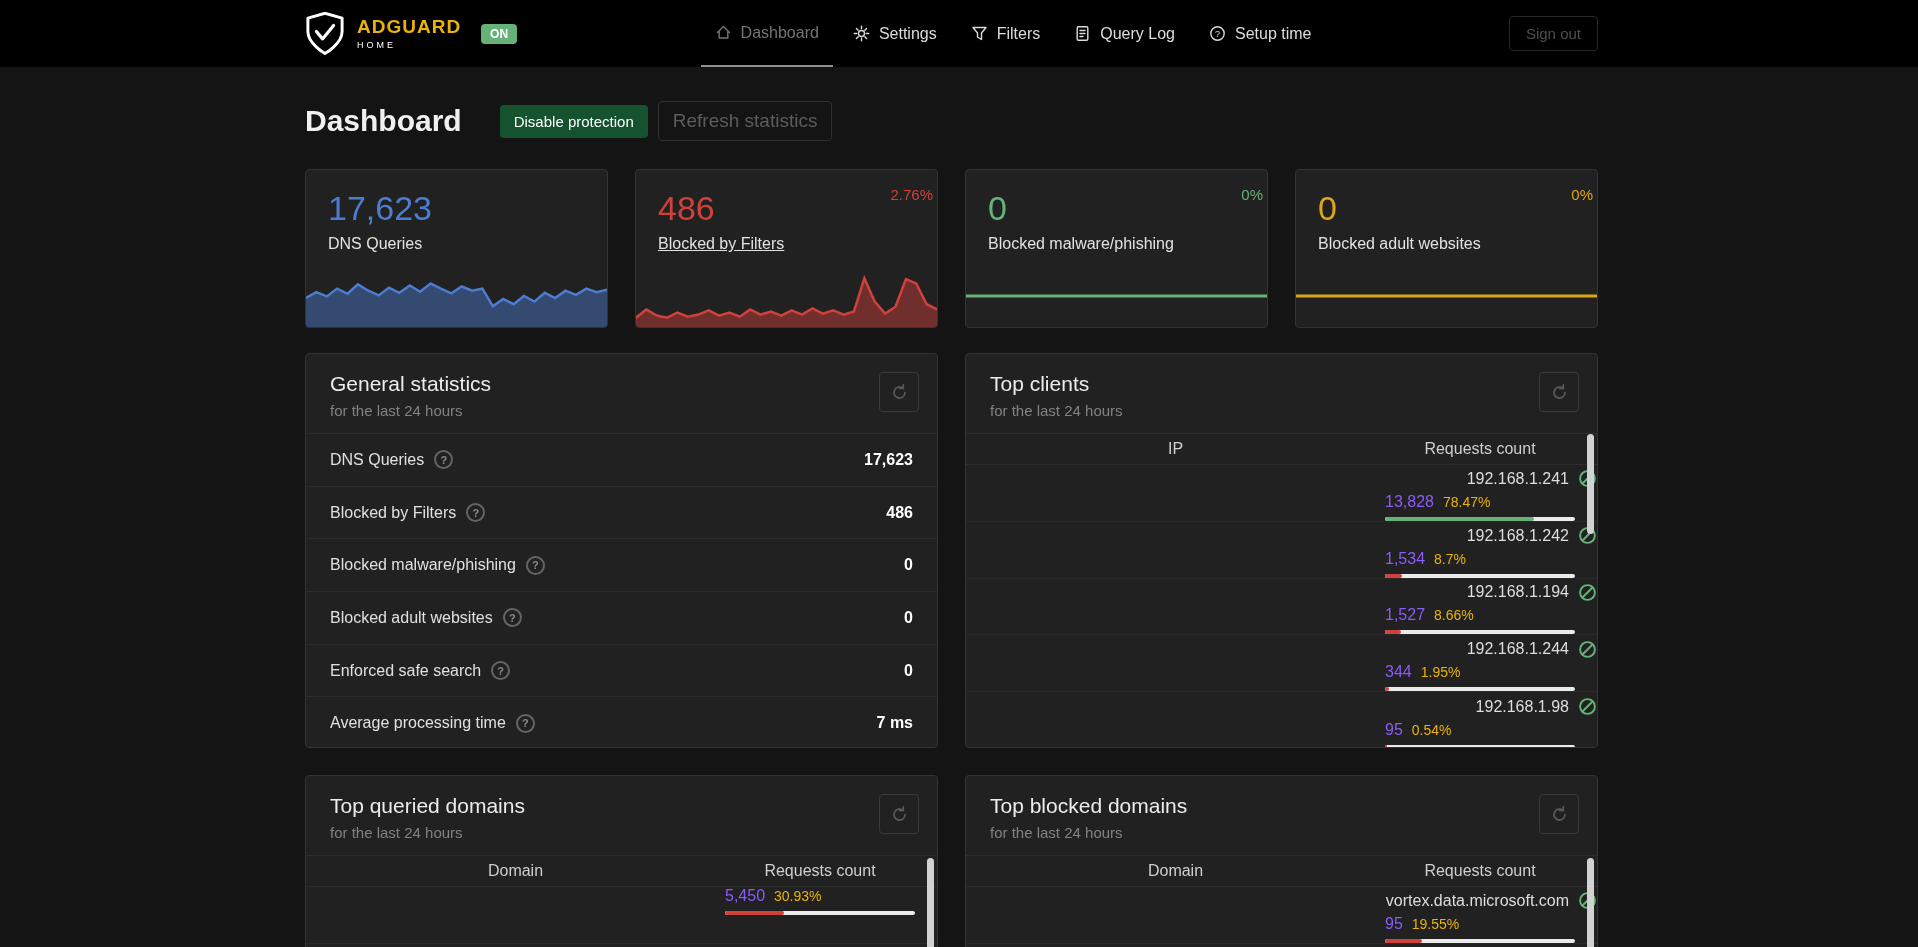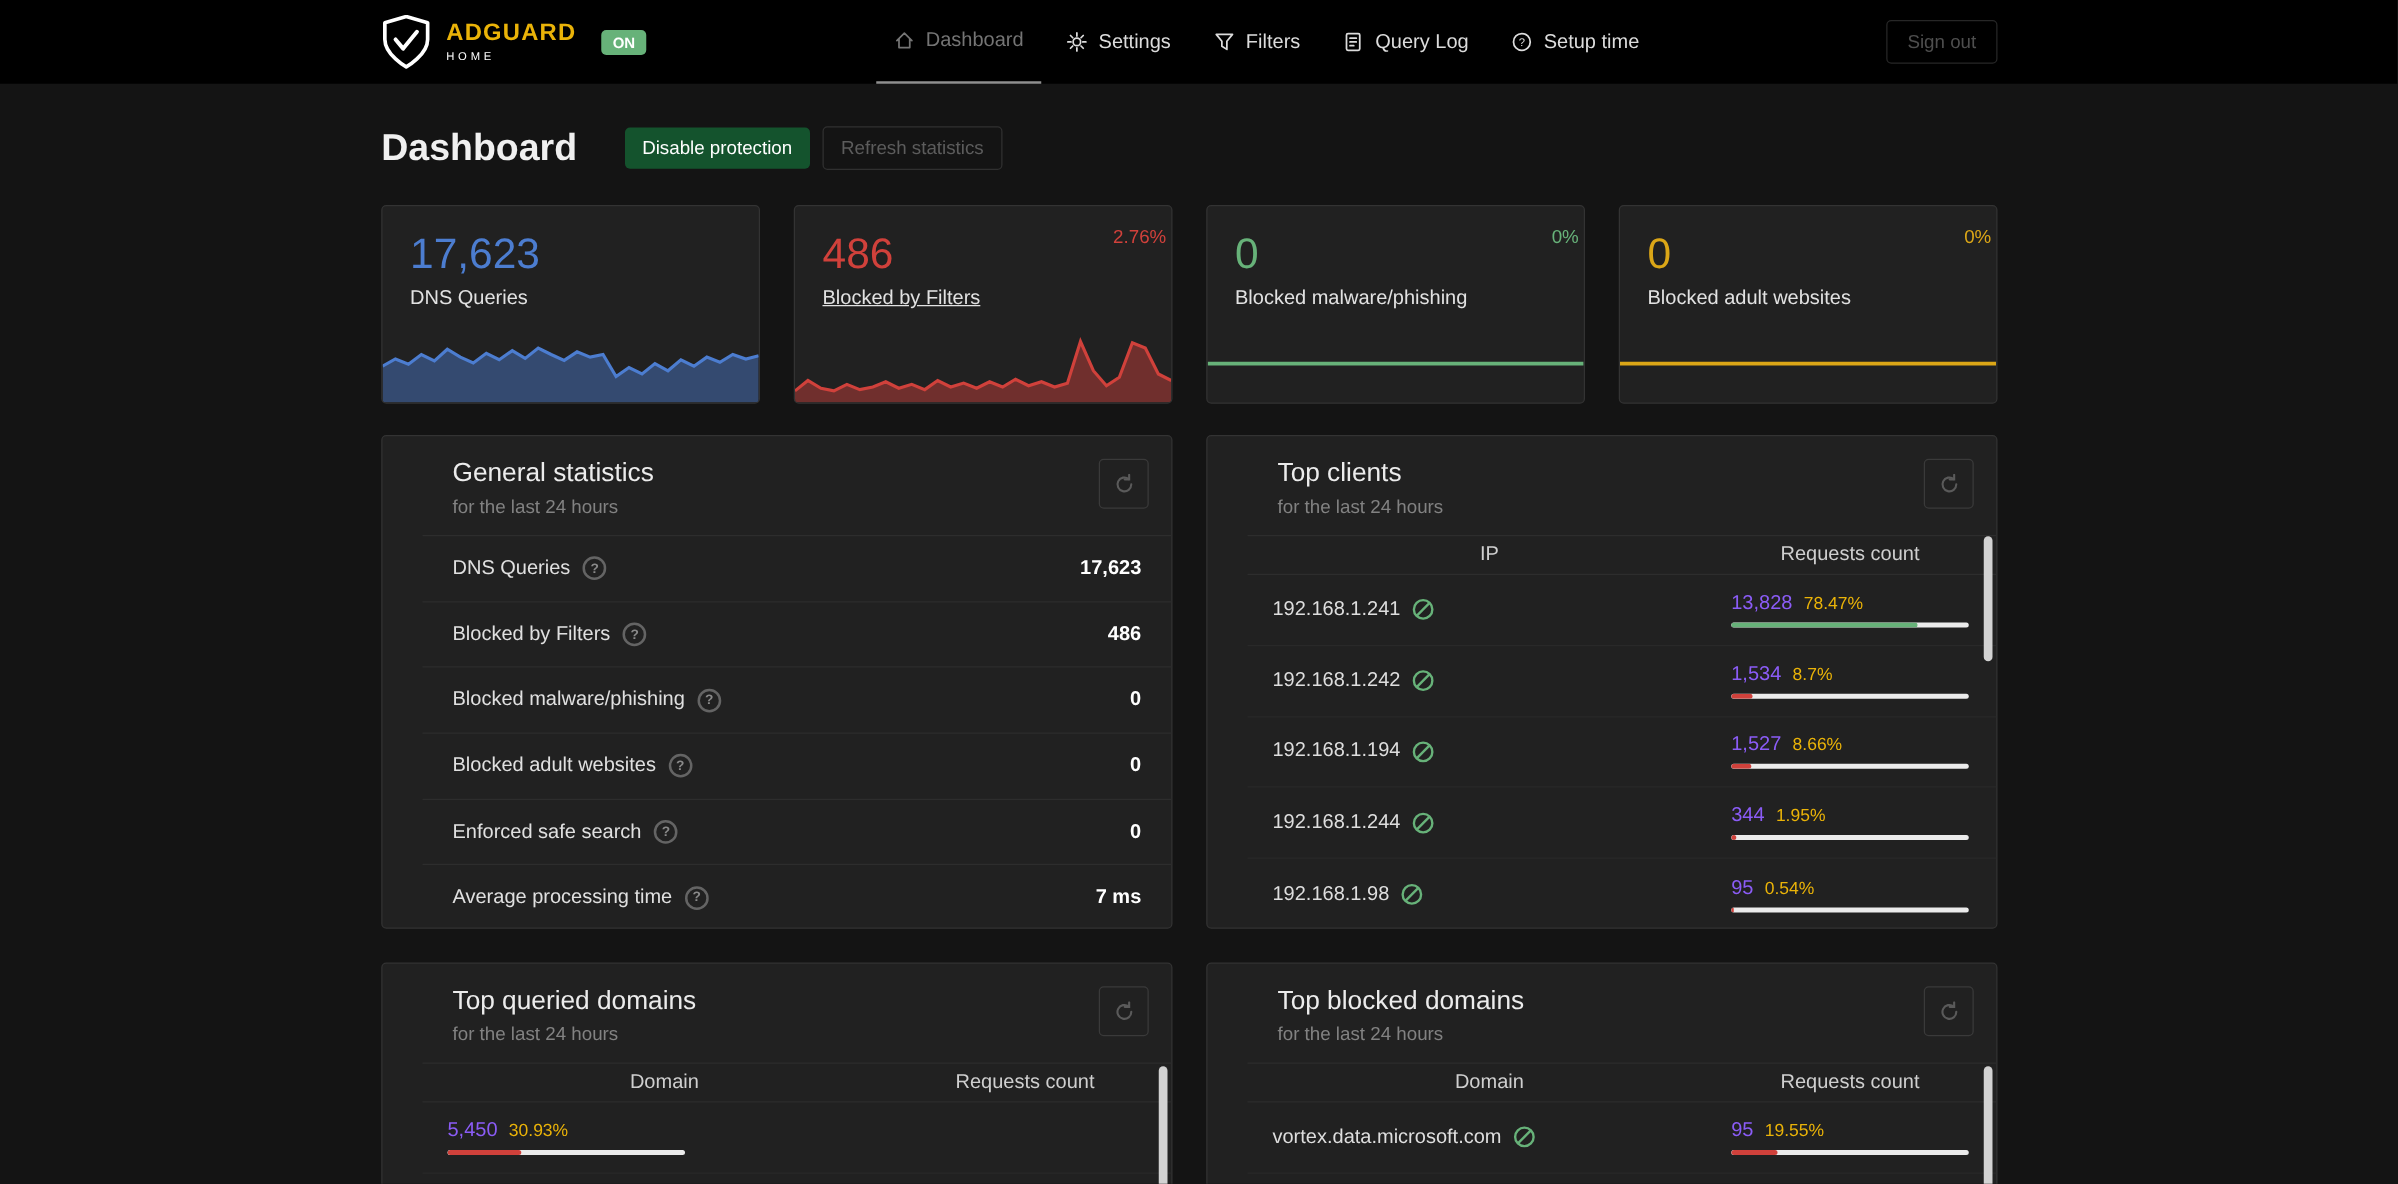--- a/index.html
+++ b/index.html
@@ -22,36 +22,36 @@
   .nav-item.active { color:#747474; border-bottom:2px solid #8f8f8f; }
   .signout { background:transparent; border:1px solid #272727; color:#4e4e4e; font-size:15px;
     padding:8px 16px; border-radius:4px; cursor:pointer; font-family:inherit; }
 
   
   .page-header { display:flex; align-items:center; padding-top:34px; }
   .page-title { font-size:30px; font-weight:600; color:#f0f0f0; }
   .btn-primary { margin-left:38px; background:#14532d; color:#fff; border:none; font-size:15px;
     padding:8px 14px; border-radius:4px; cursor:pointer; font-family:inherit; }
   .btn-ghost { margin-left:10px; background:transparent; color:#5c5c5c; border:1px solid #303030;
-    font-size:15px; padding:8px 14px; border-radius:4px; cursor:pointer; font-family:inherit; }
+    font-size:19px; padding:8px 14px; border-radius:4px; cursor:pointer; font-family:inherit; }
 
   
   .stat-grid { display:grid; grid-template-columns:repeat(4,1fr); gap:27px; margin-top:28px; }
   .stat-card { position:relative; height:159px; background:#212121; border:1px solid #333;
     border-radius:4px; overflow:hidden; }
   .stat-value { font-size:34px; font-weight:400; margin:20px 0 8px 22px; line-height:1.1; }
   .stat-label { font-size:16px; margin-left:22px; color:#e2e2e2; }
   .stat-label.link { text-decoration:underline; cursor:pointer; }
   .stat-percent { position:absolute; top:16px; right:4px; font-size:15px; }
   .stat-chart { position:absolute; left:0; right:0; bottom:0; width:100%; height:56px; display:block; }
 
   
   .cards-row { display:grid; grid-template-columns:1fr 1fr; gap:27px; margin-top:25px; }
   .cards-row.second { margin-top:27px; }
-  .card { position:relative; background:#212121; border:1px solid #333; border-radius:4px; height:395px; overflow:hidden;padding-left:32px; }
+  .card { position:relative; background:#212121; border:1px solid #333; border-radius:4px; height:395px; overflow:hidden; }
   .card-head { padding:18px 24px 13px; }
   .card-title { font-size:21px; font-weight:400; color:#ececec; line-height:24px; }
   .card-sub { font-size:15px; color:#828282; margin-top:6px; line-height:18px; }
   .refresh-btn { position:absolute; top:18px; right:18px; width:40px; height:40px;
     border:1px solid #3a3a3a; border-radius:4px; background:transparent; color:#5a5a5a;
     display:flex; align-items:center; justify-content:center; cursor:pointer; }
   .refresh-btn svg { stroke:currentColor; fill:none; stroke-width:1.6; stroke-linecap:round; }
 
   
   .stats-list { height:316px; display:flex; flex-direction:column; }
@@ -61,22 +61,22 @@
     align-items:center; justify-content:center; font-size:11px; font-weight:bold; color:#8a8a8a;
     margin-left:10px; cursor:pointer; flex:0 0 auto; }
   .q-circle::after { content:"?"; }
   .stats-row .val { margin-left:auto; font-weight:bold; color:#fff; }
 
   
   .table-header { display:flex; align-items:center; height:32px; font-size:16px; color:#cfcfcf;
     border-top:1px solid #2d2d2d; border-bottom:1px solid #2d2d2d; }
   .th-1 { flex:1; text-align:center; }
   .th-2 { width:190px; margin-right:22px; text-align:center; }
-  .t-row { display:flex; align-items:center; height:56.8px; padding-left:20px;
-    border-bottom:1px solid #292929; }
+  .t-row { display:flex; align-items:flex-end; height:56.8px; padding-left:20px;
+    border-bottom:1px solid #292929;flex-direction:column; }
   .card:not(.cut) .t-row:last-child { border-bottom:none; }
   .t-cell-main { flex:1; display:flex; align-items:center; gap:9px; font-size:16px; color:#dedede; }
   .t-cell-count { width:190px; margin-right:22px; }
   .count-line { display:flex; align-items:baseline; gap:9px; }
   .count-num { font-weight:normal; font-size:16px; color:#8b5cf6; }
   .count-pct { font-size:14px; color:#eab308; }
   .bar-track { margin-top:6px; height:4px; background:#ebebeb; border-radius:2px; overflow:hidden; }
   .bar-fill { height:100%; border-radius:2px; }
   .unblock-wrap { display:inline-flex; cursor:pointer; }
   .unblock-wrap svg { stroke:var(--green,#67b279); fill:none; stroke-width:1.8; }

